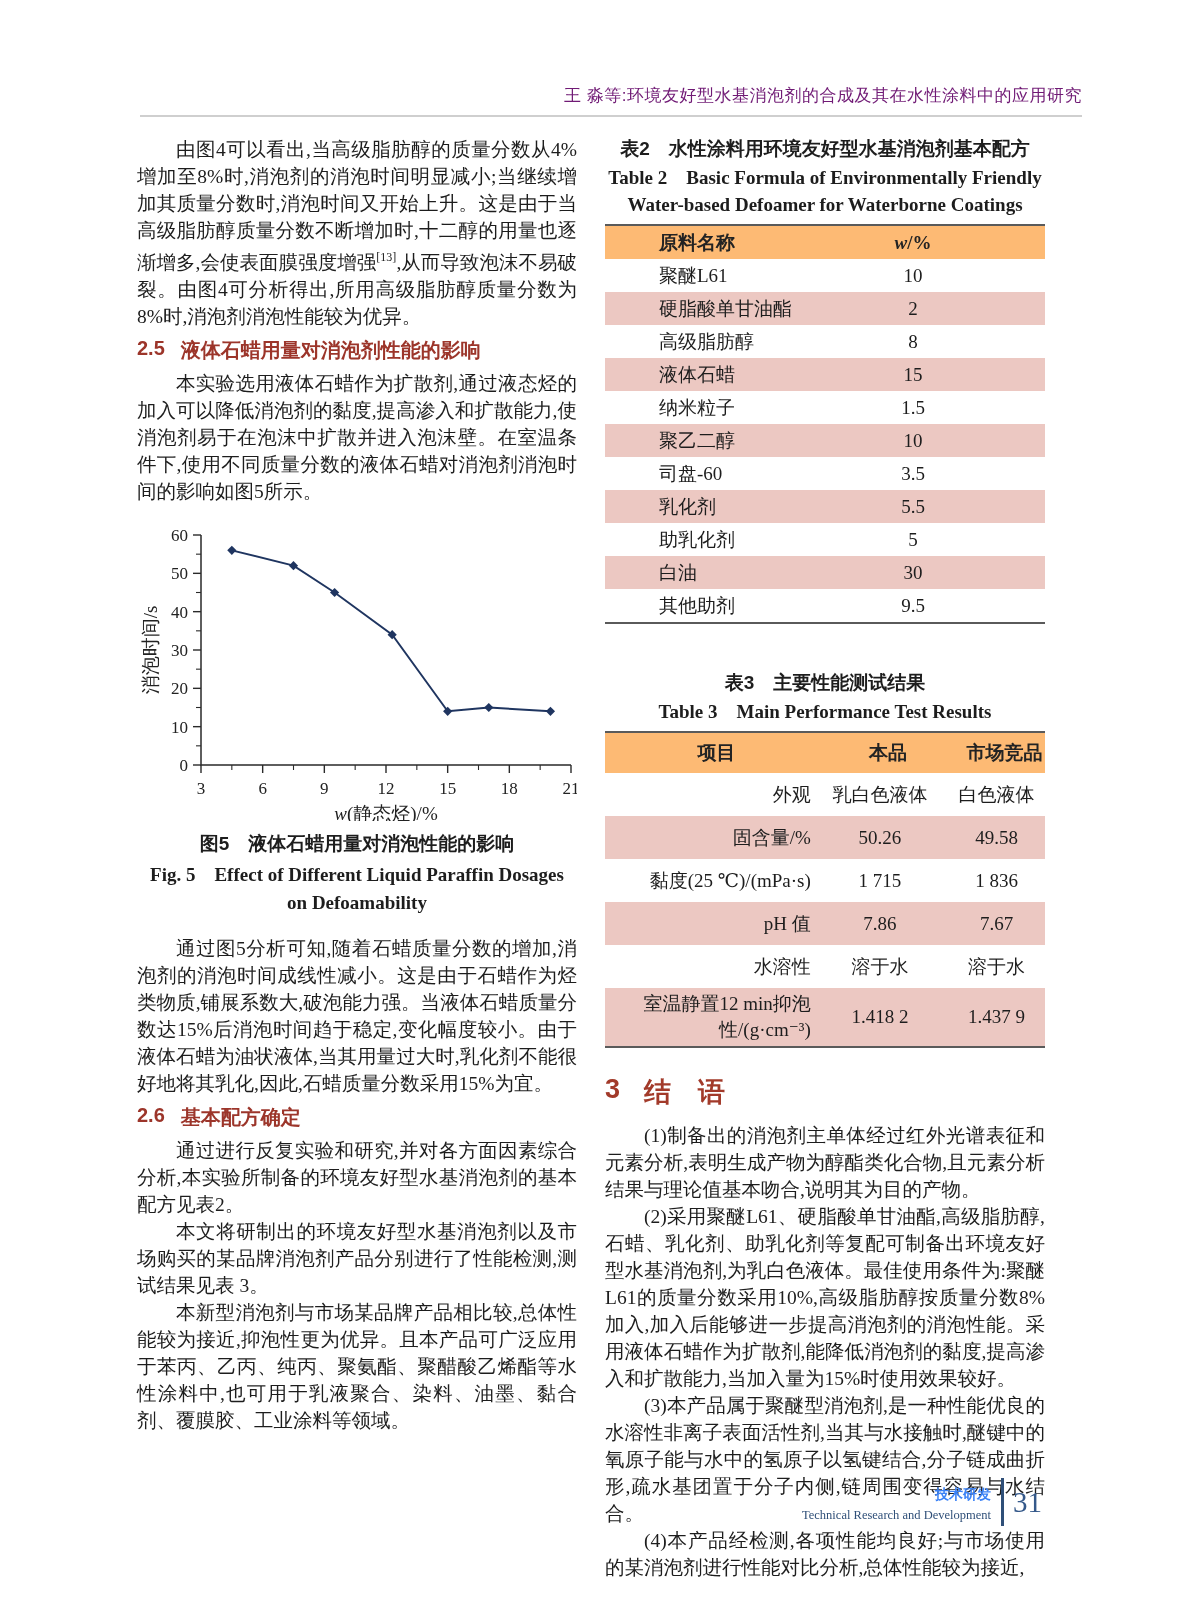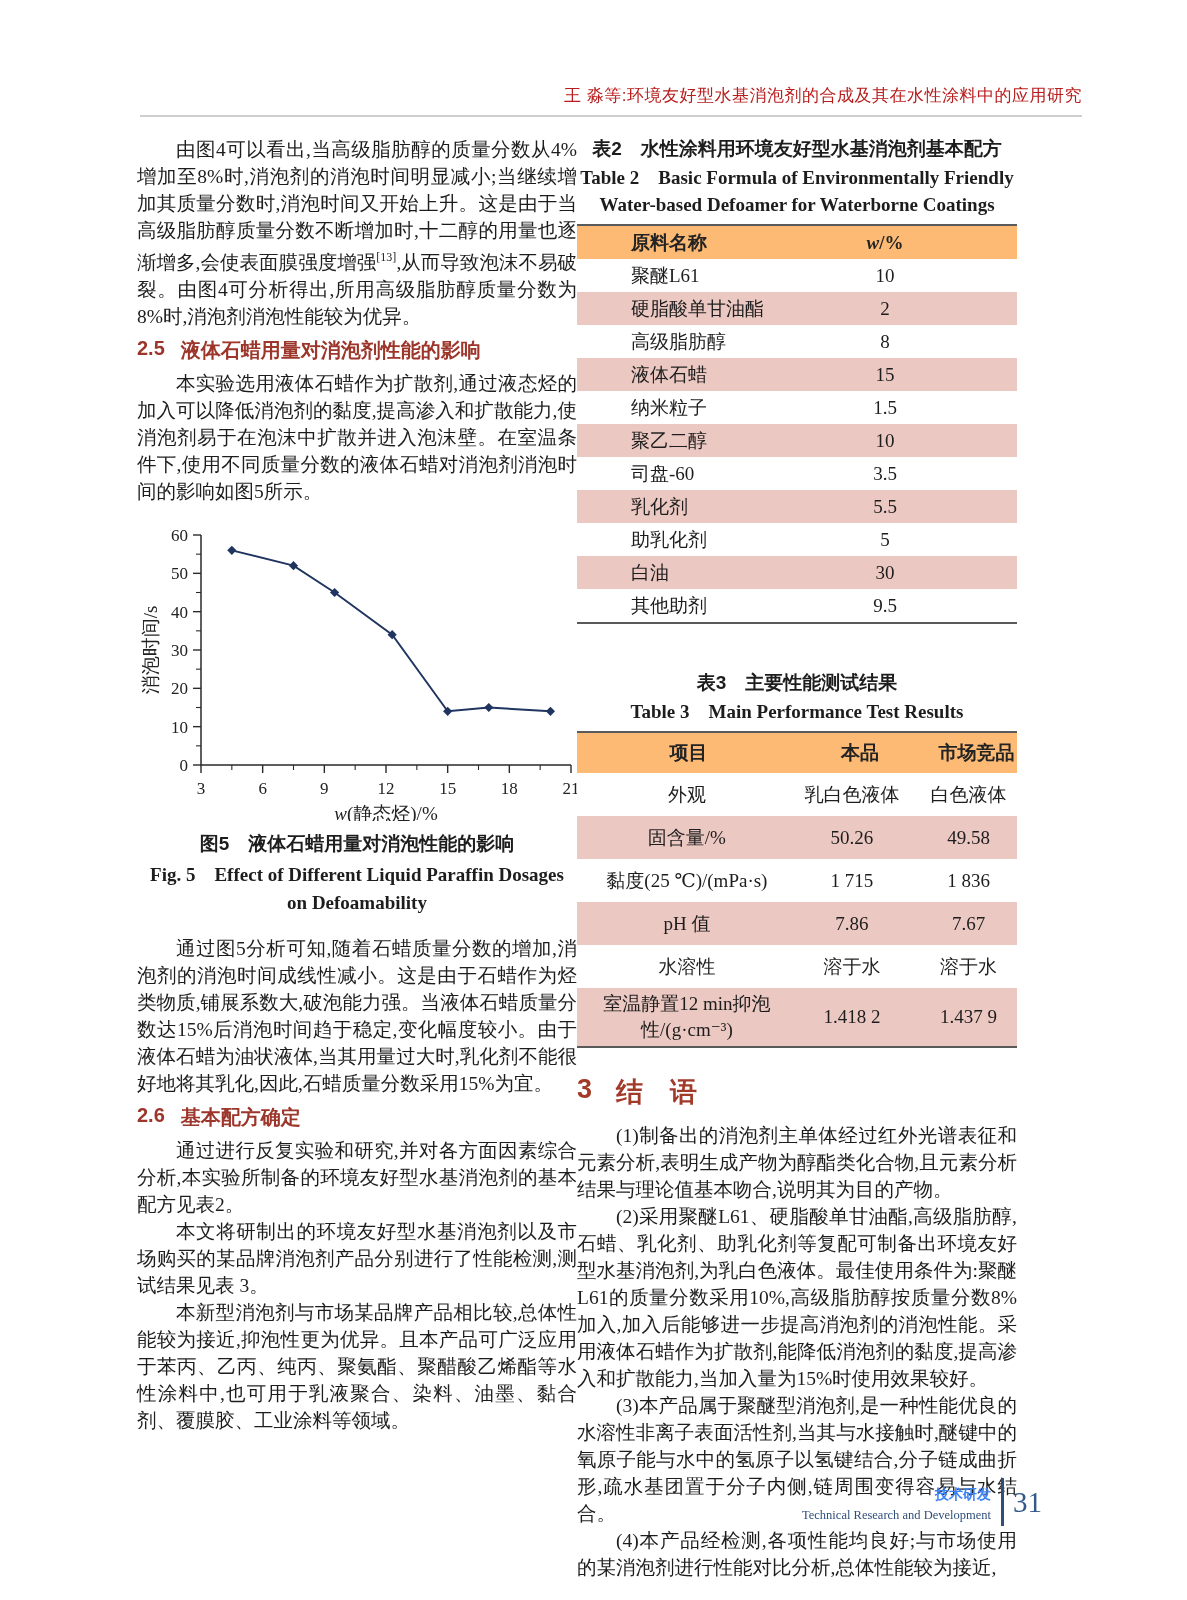--- a/index.html
+++ b/index.html
@@ -3,30 +3,30 @@
 <meta charset="utf-8">
 <style>
   html,body { margin:0; padding:0; background:#ffffff; }
   .page {
     position:relative; width:1187px; height:1600px; background:#ffffff;
     font-family:"Liberation Serif","DejaVu Serif",serif; color:#1d1d1d;
     overflow:hidden;
   }
   .running-head {
     position:absolute; top:84px; left:140px; right:105px;
-    text-align:right; color:#b91c1c; font-size:17px; letter-spacing:0.5px;
+    text-align:right; color:#701a75; font-size:17px; letter-spacing:0.5px;
     font-family:"Liberation Sans","DejaVu Sans",sans-serif;
   }
   .head-rule {
     position:absolute; top:115px; left:140px; right:105px;
     border-top:2px solid #cfcfcf;
   }
   .columns {
     position:absolute; top:136px; left:137px; width:908px;
-    display:flex; 
+    display:flex; gap:28px;
   }
   .col { width:440px; }
   p.body {
     font-size:19.5px; line-height:27px; text-align:justify;
     text-indent:2em; margin:0; color:#1d1d1d;
   }
   sup { font-size:0.62em; }
   .sec-head {
     font-family:"Liberation Sans","DejaVu Sans",sans-serif;
     font-weight:bold; color:#9c352a; font-size:20px;
@@ -64,21 +64,21 @@
   }
   td { color:#1d1d1d; }
   tr.stripe td { background:#ecc8c2; }
   .tbl2 th, .tbl2 td { height:31px; }
   .tbl2 th.c0, .tbl2 td.c0 { text-align:left; padding-left:54px; }
   .tbl2 .c1 { text-align:center; }
   .tbl2 th.c1 { font-family:"Liberation Serif","DejaVu Serif",serif; }
   .tbl3 { margin-top:2px; }
   .tbl3 th { height:38px; text-align:center;padding-left:17px; }
   .tbl3 td { height:37px; padding-top:3px; padding-bottom:3px; }
-  .tbl3 td.c0 { text-align:center; padding-left:14px; }
+  .tbl3 td.c0 { text-align:right; padding-left:14px; }
   .tbl3 .c1, .tbl3 .c2 { text-align:center; }
   .tbl-gap { height:46px; }
   .footer {
     position:absolute; top:1478px; right:145px;
     display:flex; align-items:center;
   }
   .footer-text { text-align:right; margin-right:10px; }
   .footer-cn {
     font-family:"Liberation Sans","DejaVu Sans",sans-serif; font-weight:bold;
     color:#3b82f6; font-size:14px; line-height:25px;

